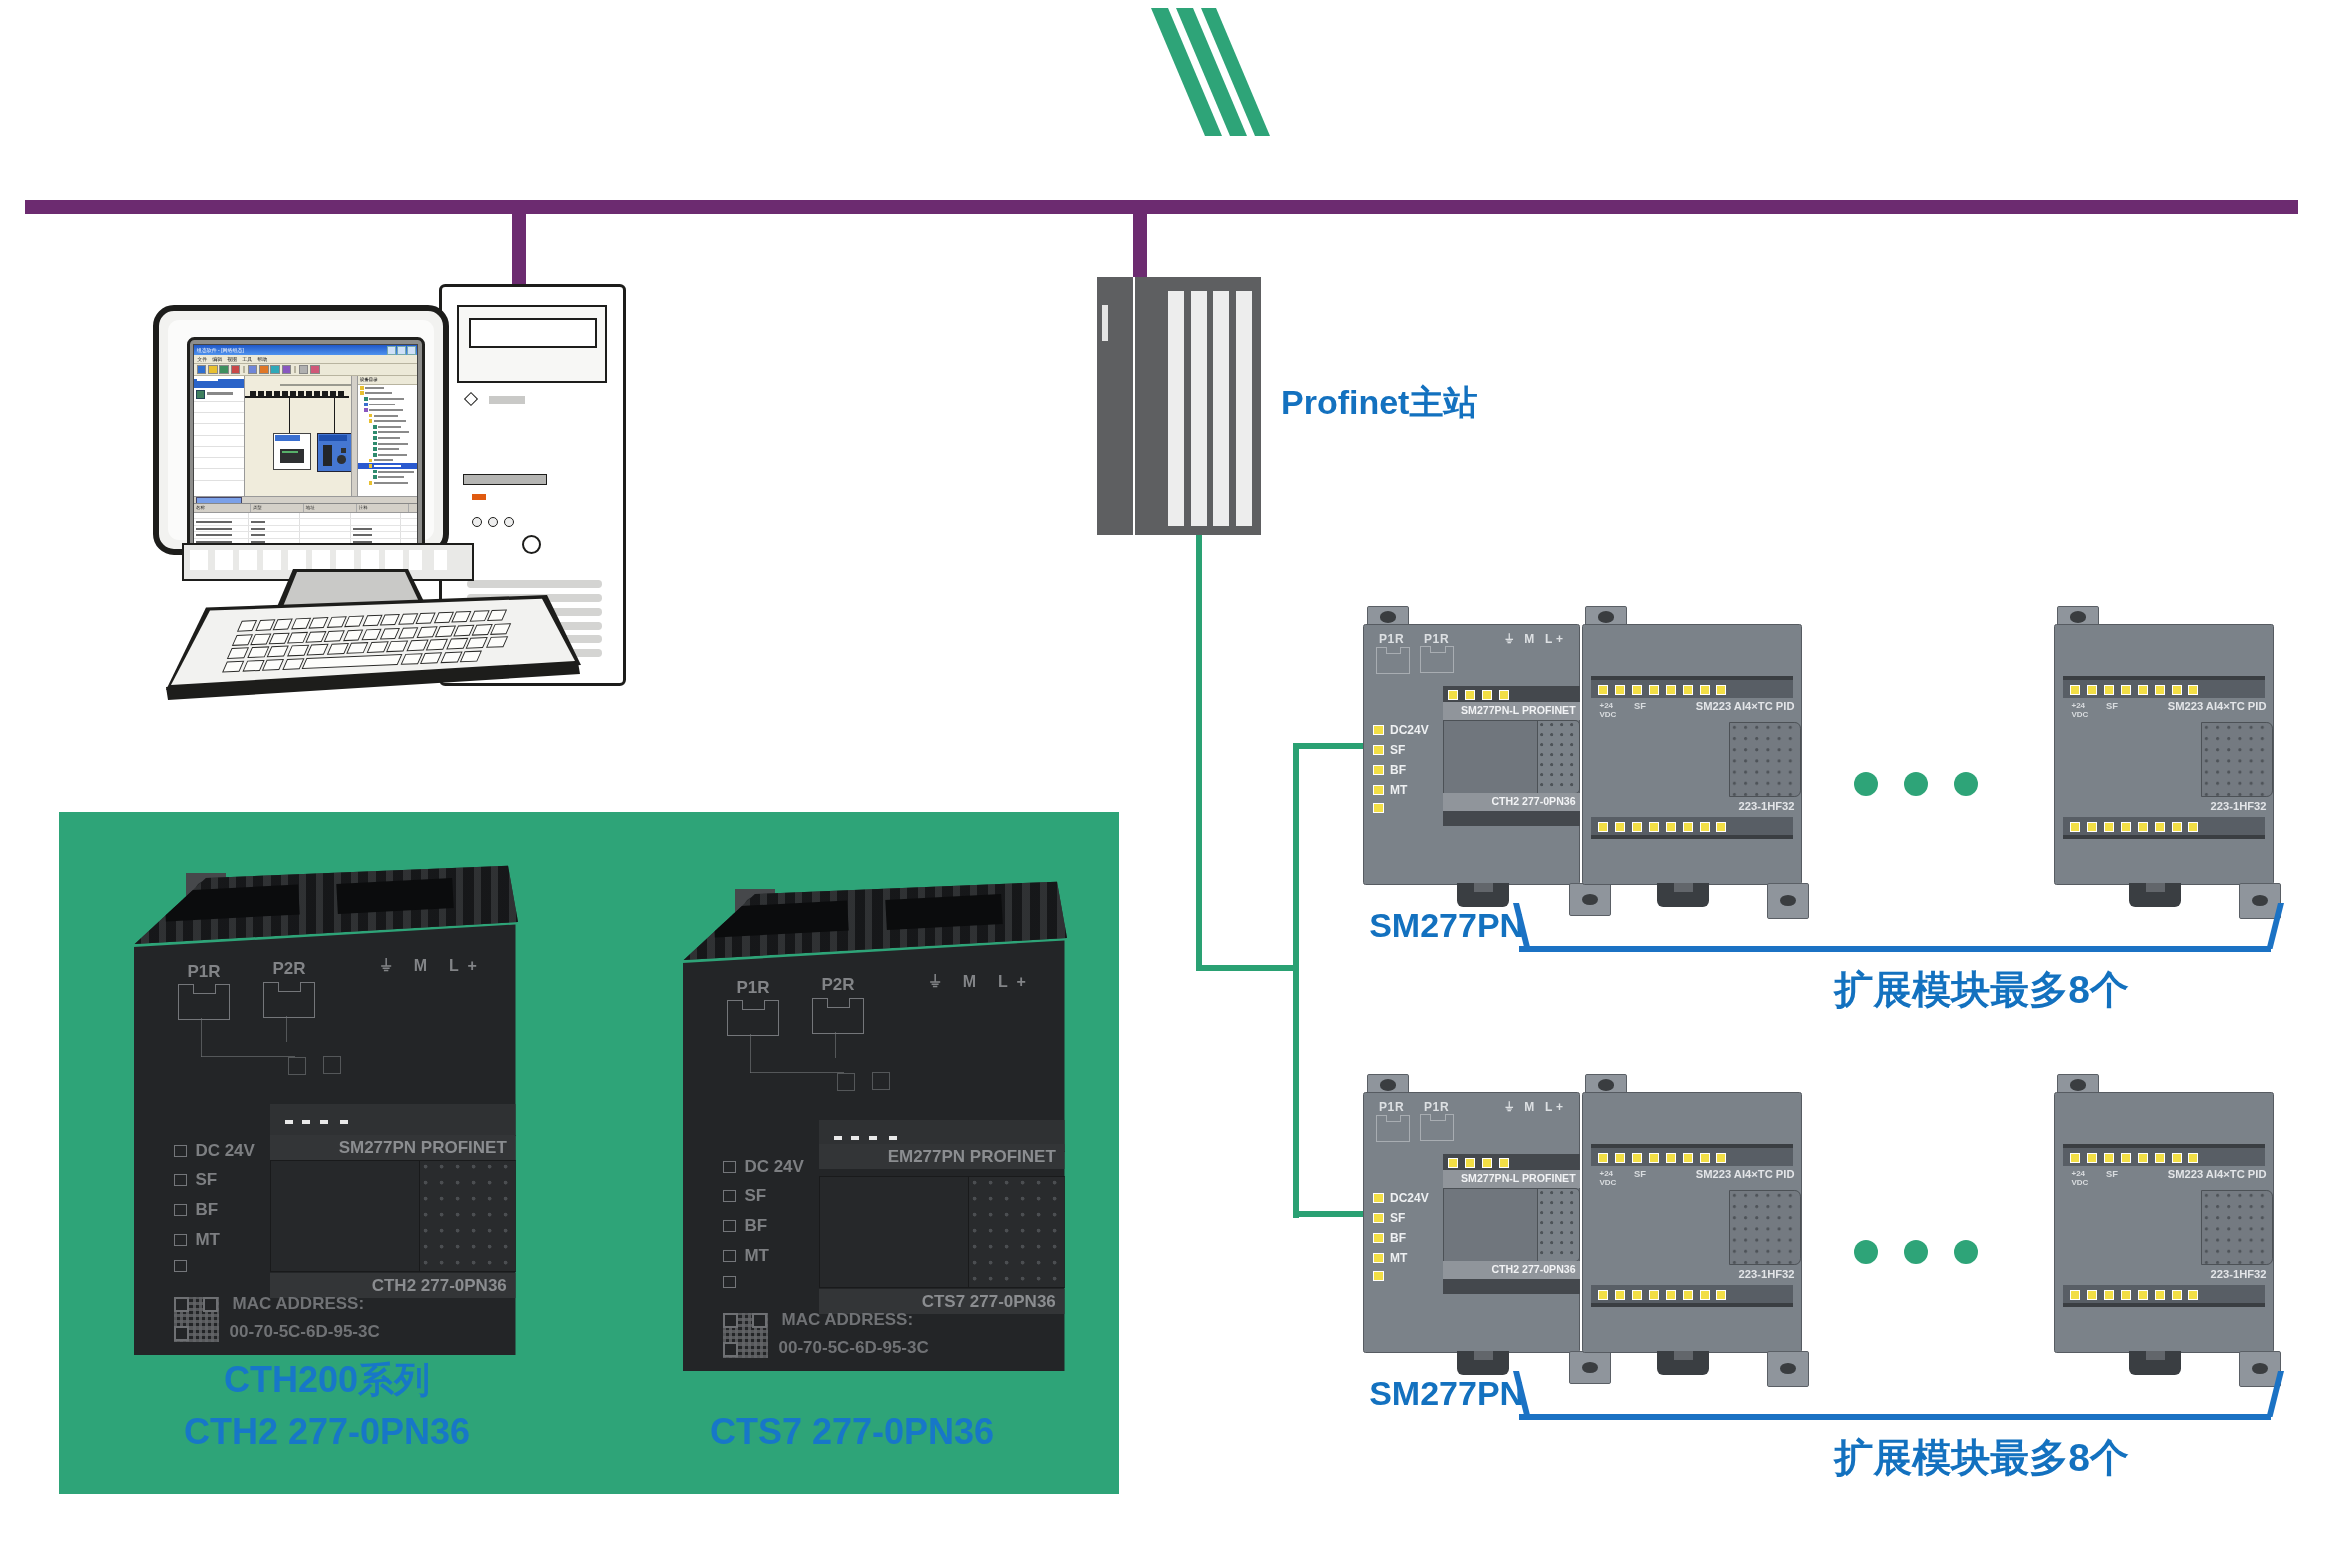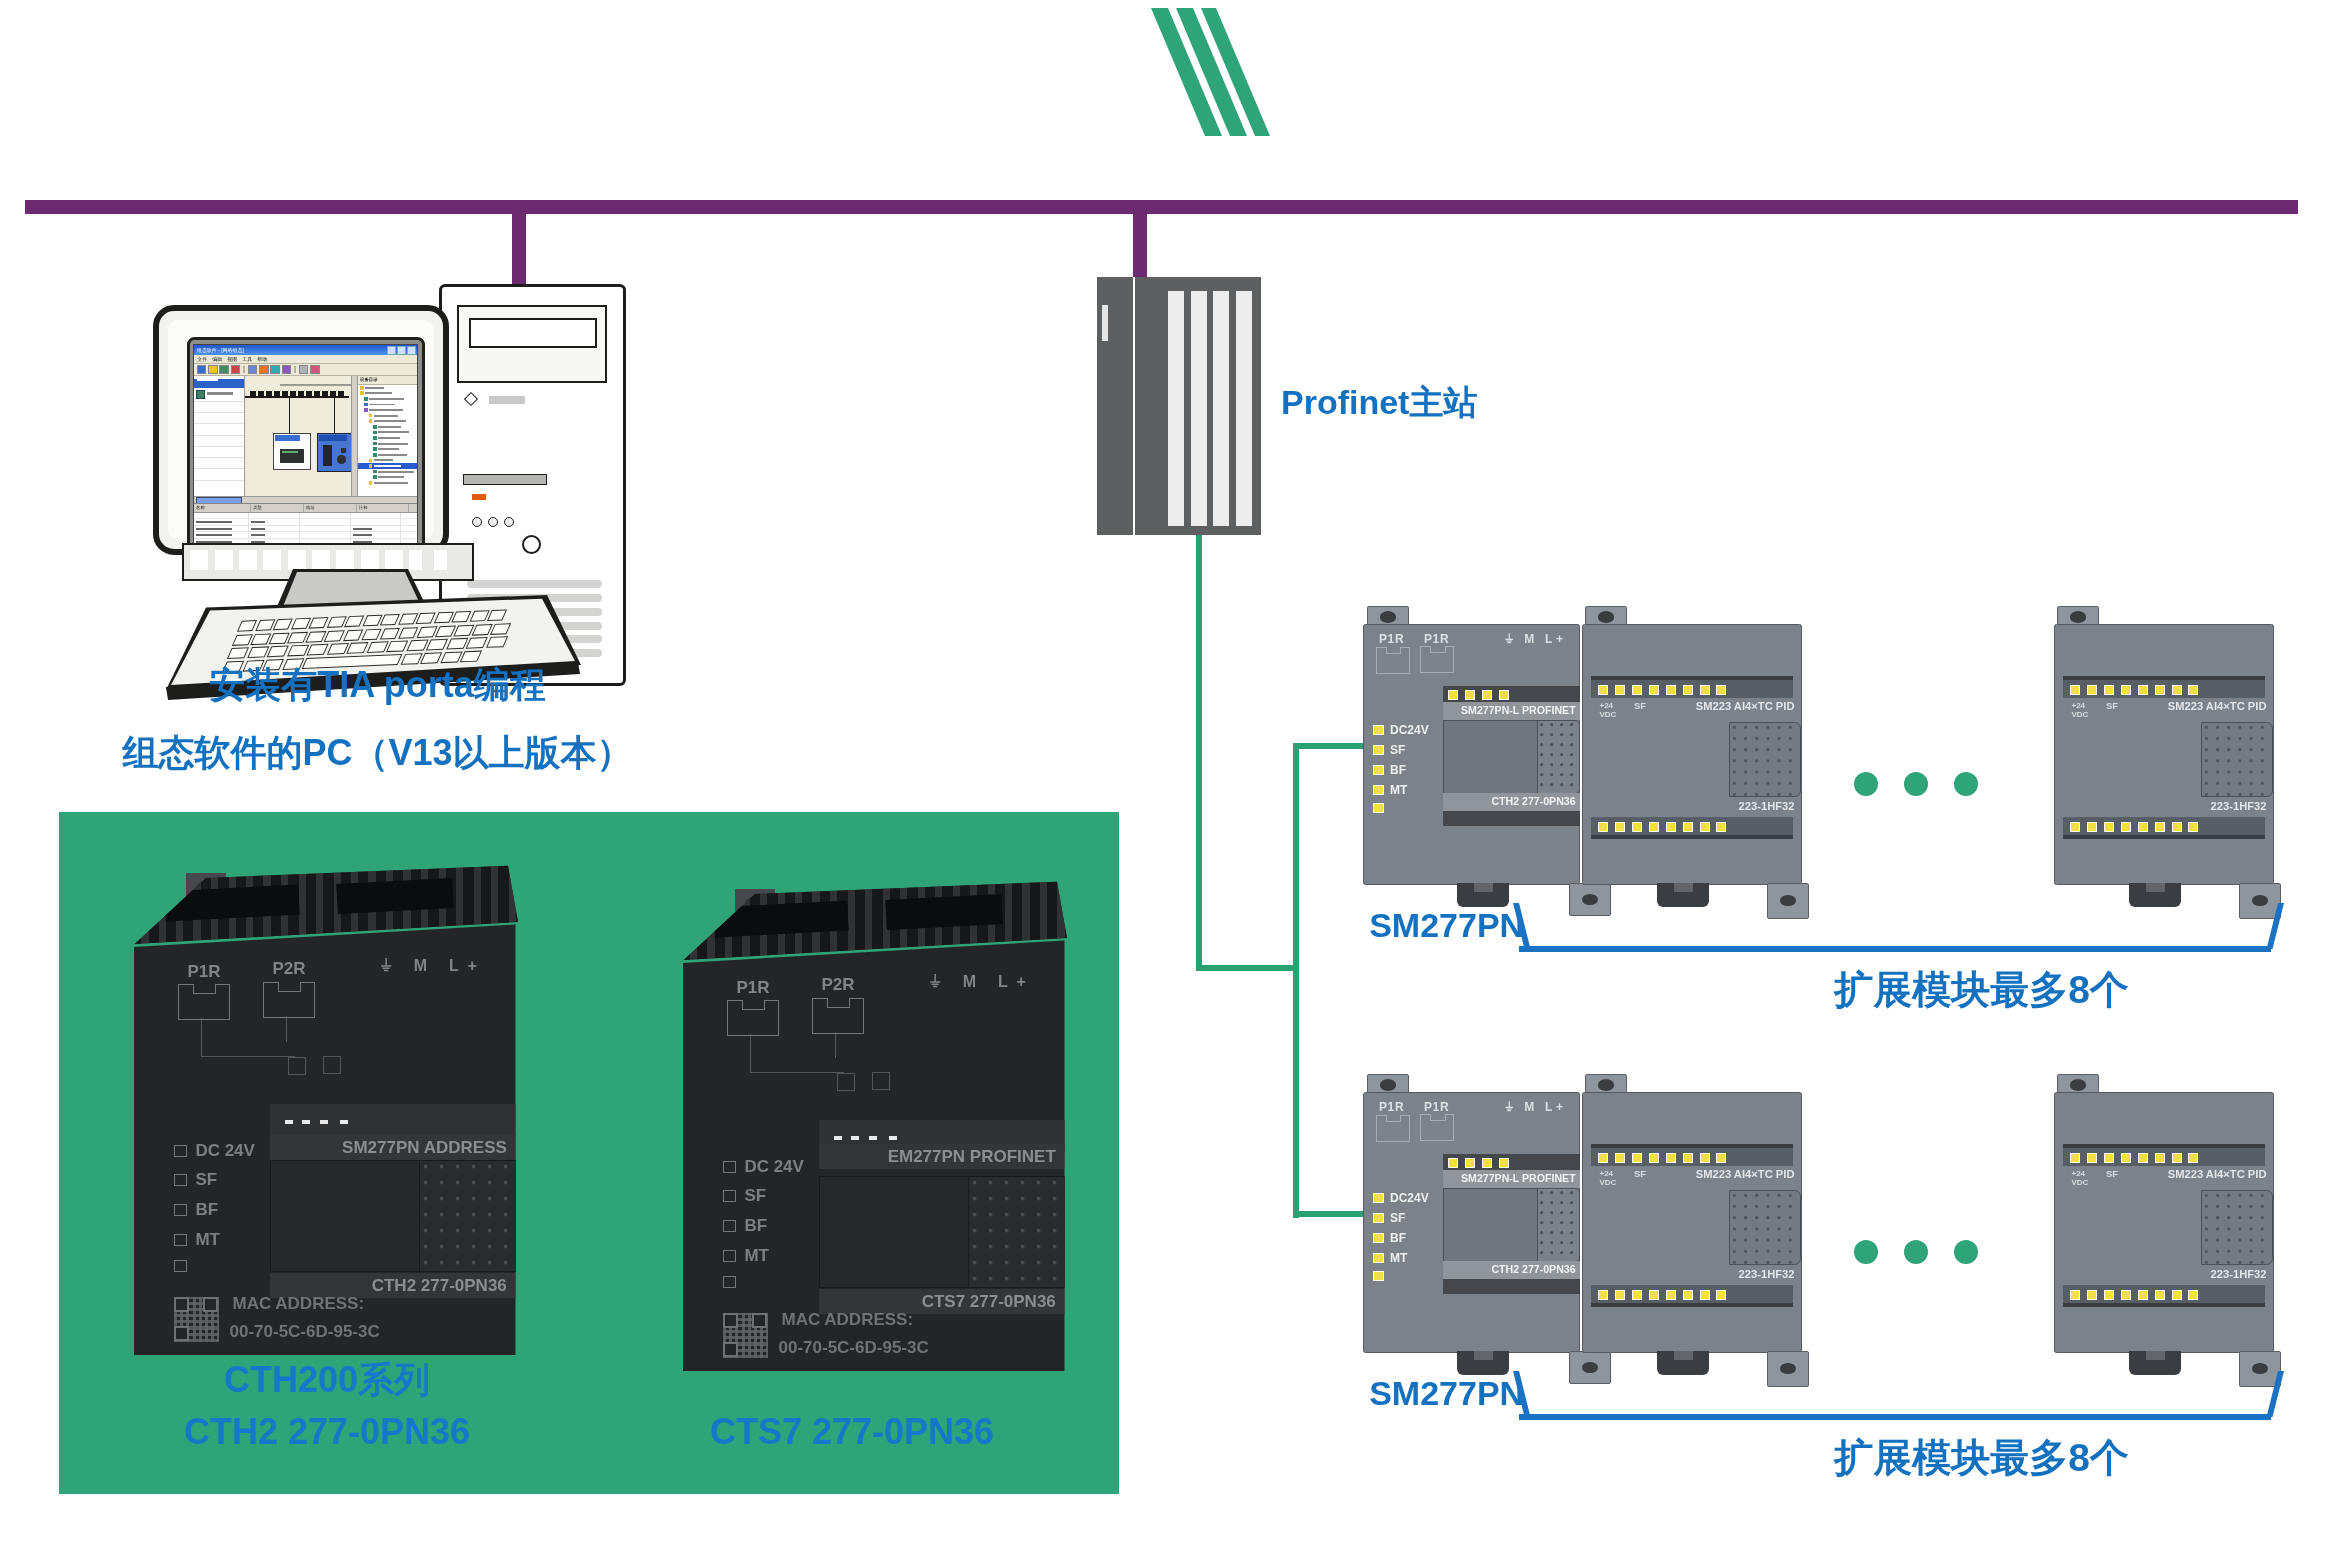--- a/index.html
+++ b/index.html
@@ -527,24 +527,20 @@
         <span class="key" style="width: 17px;"></span>
         <span class="key" style="width: 17px;"></span>
         <span class="key" style="width: 94px;"></span>
         <span class="key" style="width: 17px;"></span>
         <span class="key" style="width: 17px;"></span>
         <span class="key" style="width: 17px;"></span>
         <span class="key" style="width: 17px;"></span>
       </div>
     </div>
 
-  <div class="abs pc-caption">
-    <div class="l1">安装有TIA porta编程</div>
-    <div class="l2">组态软件的PC（V13以上版本）</div>
-  </div>
 
   <div class="abs master">
     <div class="div"></div>
     <div class="slot0"></div>
     <div class="slot" style="left:71px;"></div>
     <div class="slot" style="left:94px;"></div>
     <div class="slot" style="left:116px;"></div>
     <div class="slot" style="left:139px;"></div>
   </div>
   <div class="abs master-label">Profinet主站</div>
@@ -596,21 +592,21 @@
       <div class="gled" style="left:40px;top:338px;">
             <i></i>
           </div>
       <div class="pcass">
         <div class="d1">
               <i style="left:15px;"></i>
               <i style="left:32px;"></i>
               <i style="left:50px;"></i>
               <i style="left:70px;"></i>
             </div>
-        <div class="pband" style="top:31px;">SM277PN ADDRESS</div>
+        <div class="pband" style="top:31px;">SM277PN PROFINET</div>
         <div class="pdoor"></div>
         <div class="pdoor2"></div>
         <div class="pband" style="top:169px;">CTH2 277-0PN36</div>
       </div>
       <div class="qr">
         <i style="left:0;top:0;"></i>
             <i style="left:29px;top:0;"></i>
             <i style="left:0;top:29px;"></i>
       </div>
       <div class="mac" style="left:99px;top:372px;">MAC ADDRESS:</div>

